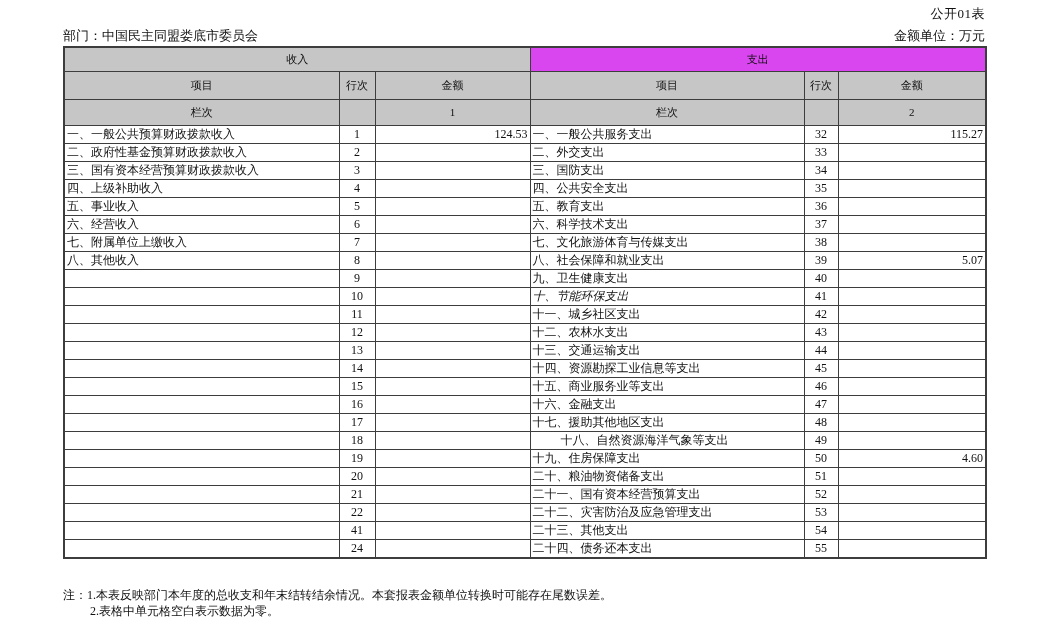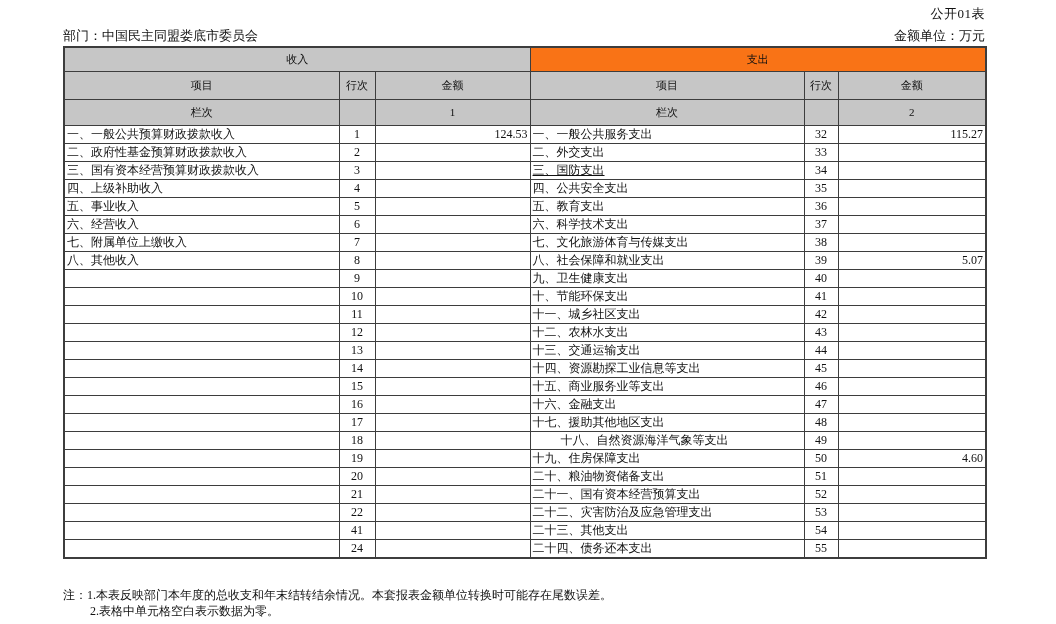--- a/index.html
+++ b/index.html
@@ -72,21 +72,21 @@
       <col style="width:275px">
         <col style="width:36px">
         <col style="width:155px">
       <col style="width:274px">
         <col style="width:34px">
         <col style="width:148px">
     </colgroup>
     <thead>
       <tr class="section-row">
         <th colspan="3" style="background: rgb(198, 198, 198); border-color: rgb(61, 61, 61);">收入</th>
-        <th colspan="3" style="background: #f97316; border-color: rgb(61, 61, 61);">支出</th>
+        <th colspan="3" style="background: #d946ef; border-color: rgb(61, 61, 61);">支出</th>
       </tr>
       <tr class="cols-row">
         <th style="background: rgb(198, 198, 198); border-color: rgb(61, 61, 61);">项目</th>
         <th style="background: rgb(198, 198, 198); border-color: rgb(61, 61, 61);">行次</th>
         <th style="background: rgb(198, 198, 198); border-color: rgb(61, 61, 61);">金额</th>
         <th style="background: rgb(198, 198, 198); border-color: rgb(61, 61, 61);">项目</th>
         <th style="background: rgb(198, 198, 198); border-color: rgb(61, 61, 61);">行次</th>
         <th style="background: rgb(198, 198, 198); border-color: rgb(61, 61, 61);">金额</th>
       </tr>
       <tr class="index-row">
@@ -112,21 +112,21 @@
     <td class="c-line" style="border-color: rgb(61, 61, 61);">2</td>
     <td class="c-amt" style="border-color: rgb(61, 61, 61);"></td>
     <td class="c-item" style="border-color: rgb(61, 61, 61);">二、外交支出</td>
     <td class="c-line" style="border-color: rgb(61, 61, 61);">33</td>
     <td class="c-amt" style="border-color: rgb(61, 61, 61);"></td>
   </tr>
   <tr>
     <td class="c-item" style="border-color: rgb(61, 61, 61);">三、国有资本经营预算财政拨款收入</td>
     <td class="c-line" style="border-color: rgb(61, 61, 61);">3</td>
     <td class="c-amt" style="border-color: rgb(61, 61, 61);"></td>
-    <td class="c-item" style="border-color: rgb(61, 61, 61); text-decoration: underline;">三、国防支出</td>
+    <td class="c-item" style="border-color: rgb(61, 61, 61);">三、国防支出</td>
     <td class="c-line" style="border-color: rgb(61, 61, 61);">34</td>
     <td class="c-amt" style="border-color: rgb(61, 61, 61);"></td>
   </tr>
   <tr>
     <td class="c-item" style="border-color: rgb(61, 61, 61);">四、上级补助收入</td>
     <td class="c-line" style="border-color: rgb(61, 61, 61);">4</td>
     <td class="c-amt" style="border-color: rgb(61, 61, 61);"></td>
     <td class="c-item" style="border-color: rgb(61, 61, 61);">四、公共安全支出</td>
     <td class="c-line" style="border-color: rgb(61, 61, 61);">35</td>
     <td class="c-amt" style="border-color: rgb(61, 61, 61);"></td>
@@ -168,21 +168,21 @@
     <td class="c-line" style="border-color: rgb(61, 61, 61);">9</td>
     <td class="c-amt" style="border-color: rgb(61, 61, 61);"></td>
     <td class="c-item" style="border-color: rgb(61, 61, 61);">九、卫生健康支出</td>
     <td class="c-line" style="border-color: rgb(61, 61, 61);">40</td>
     <td class="c-amt" style="border-color: rgb(61, 61, 61);"></td>
   </tr>
   <tr>
     <td class="c-item" style="border-color: rgb(61, 61, 61);"></td>
     <td class="c-line" style="border-color: rgb(61, 61, 61);">10</td>
     <td class="c-amt" style="border-color: rgb(61, 61, 61);"></td>
-    <td class="c-item" style="border-color: rgb(61, 61, 61);">十、节能环保支出</td>
+    <td class="c-item" style="border-color: rgb(61, 61, 61); font-style: italic;">十、节能环保支出</td>
     <td class="c-line" style="border-color: rgb(61, 61, 61);">41</td>
     <td class="c-amt" style="border-color: rgb(61, 61, 61);"></td>
   </tr>
   <tr>
     <td class="c-item" style="border-color: rgb(61, 61, 61);"></td>
     <td class="c-line" style="border-color: rgb(61, 61, 61);">11</td>
     <td class="c-amt" style="border-color: rgb(61, 61, 61);"></td>
     <td class="c-item" style="border-color: rgb(61, 61, 61);">十一、城乡社区支出</td>
     <td class="c-line" style="border-color: rgb(61, 61, 61);">42</td>
     <td class="c-amt" style="border-color: rgb(61, 61, 61);"></td>

